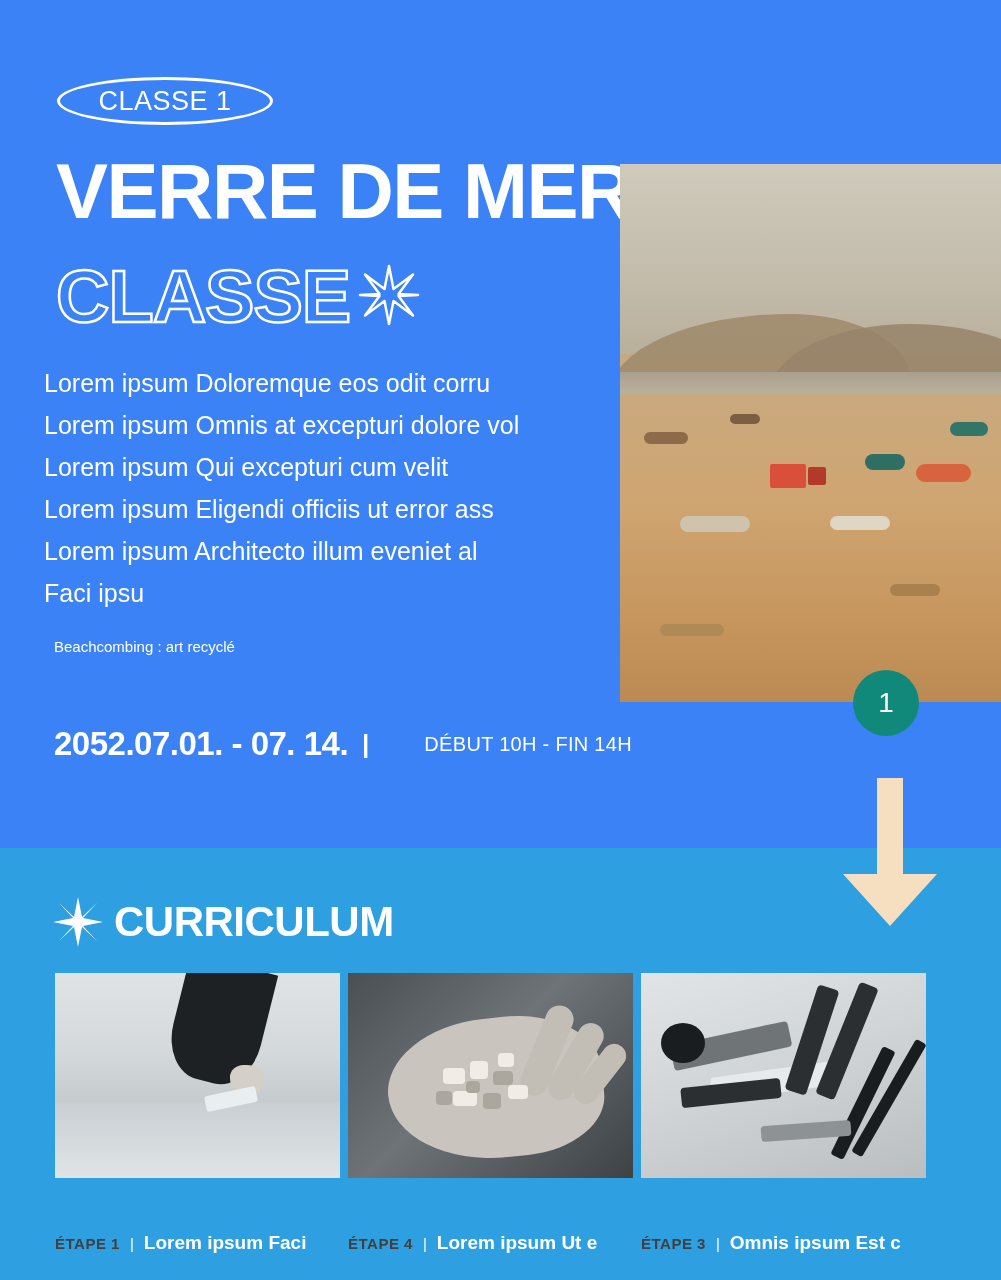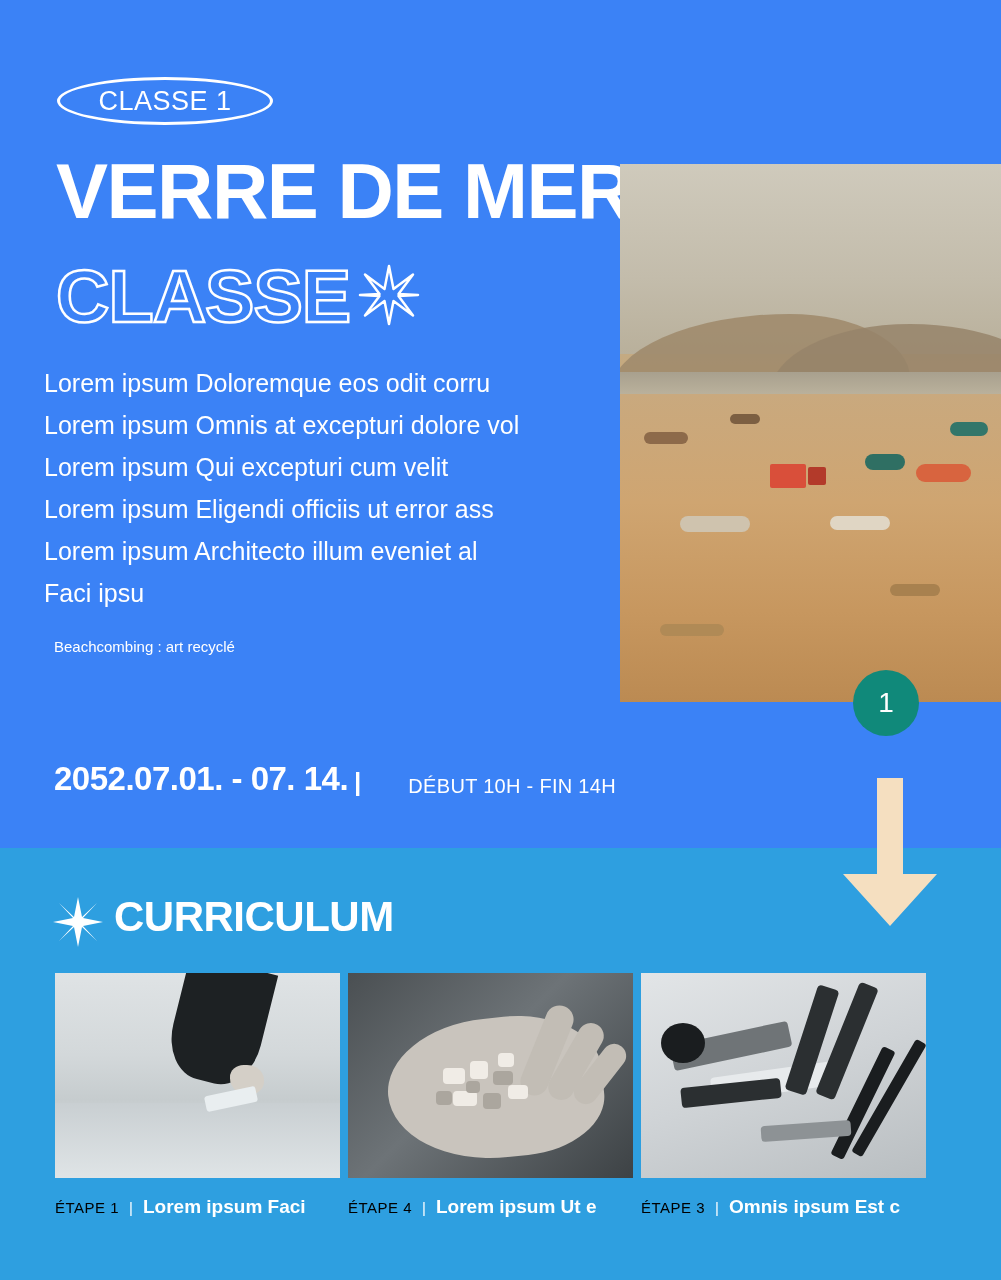--- a/index.html
+++ b/index.html
@@ -106,24 +106,24 @@
     left: 54px;
     top: 638px;
     color: #ffffff;
     font-size: 15px;
     font-weight: 400;
   }
 
   .date-row {
     position: absolute;
     left: 54px;
-    top: 760px;
-    display: flex;
-    align-items: flex-end;
-    gap: 6px;
+    top: 725px;
+    display: flex;
+    align-items: center;
+    gap: 14px;
   }
   .date-main {
     color: #ffffff;
     font-size: 33px;
     font-weight: 700;
     letter-spacing: -0.5px;
   }
   .date-sep {
     color: #ffffff;
     font-size: 26px;
@@ -220,21 +220,21 @@
     width: 1001px;
     height: 432px;
     background: #2e9fe0;
   }
 
   .curriculum-head {
     position: absolute;
     left: 52px;
     top: 48px;
     display: flex;
-    align-items: flex-start;
+    align-items: center;
     gap: 10px;
   }
   .curriculum-star {
     width: 52px;
     height: 52px;
     position: relative;
   }
   .curriculum-title {
     color: #ffffff;
     font-size: 42px;
@@ -303,36 +303,37 @@
   .p3 .toolL { position: absolute; background: #6f7477; border-radius: 4px; }
   .p3 .toolD { position: absolute; background: #1a1d1f; border-radius: 3px; }
 
   .card-caption {
     display: flex;
     align-items: baseline;
     gap: 10px;
     margin-top: 18px;
   }
   .step-label {
-    color: #000000;
+    color: #404040;
+    font-size: 15px;
+    font-weight: 700;
+    letter-spacing: 0.5px;
+    white-space: nowrap;
+  }
+  .cap-sep {
+    color: #ffffff;
     font-size: 15px;
     font-weight: 400;
-    letter-spacing: 0.5px;
+  }
+  .step-text {
+    color: #ffffff;
+    font-size: 19px;
+    font-weight: 700;
     white-space: nowrap;
-  }
-  .cap-sep {
-    color: #ffffff;
-    font-size: 15px;
-    font-weight: 400;
-  }
-  .step-text {
-    color: #ffffff;
-    font-size: 19px;
-    font-weight: 700;
-    white-space: nowrap;
+    margin-top: 36px;
   }
 </style>
 </head>
 <body>
 
 <div class="poster">
 
   <div class="top-section">
 
     <div class="badge">

